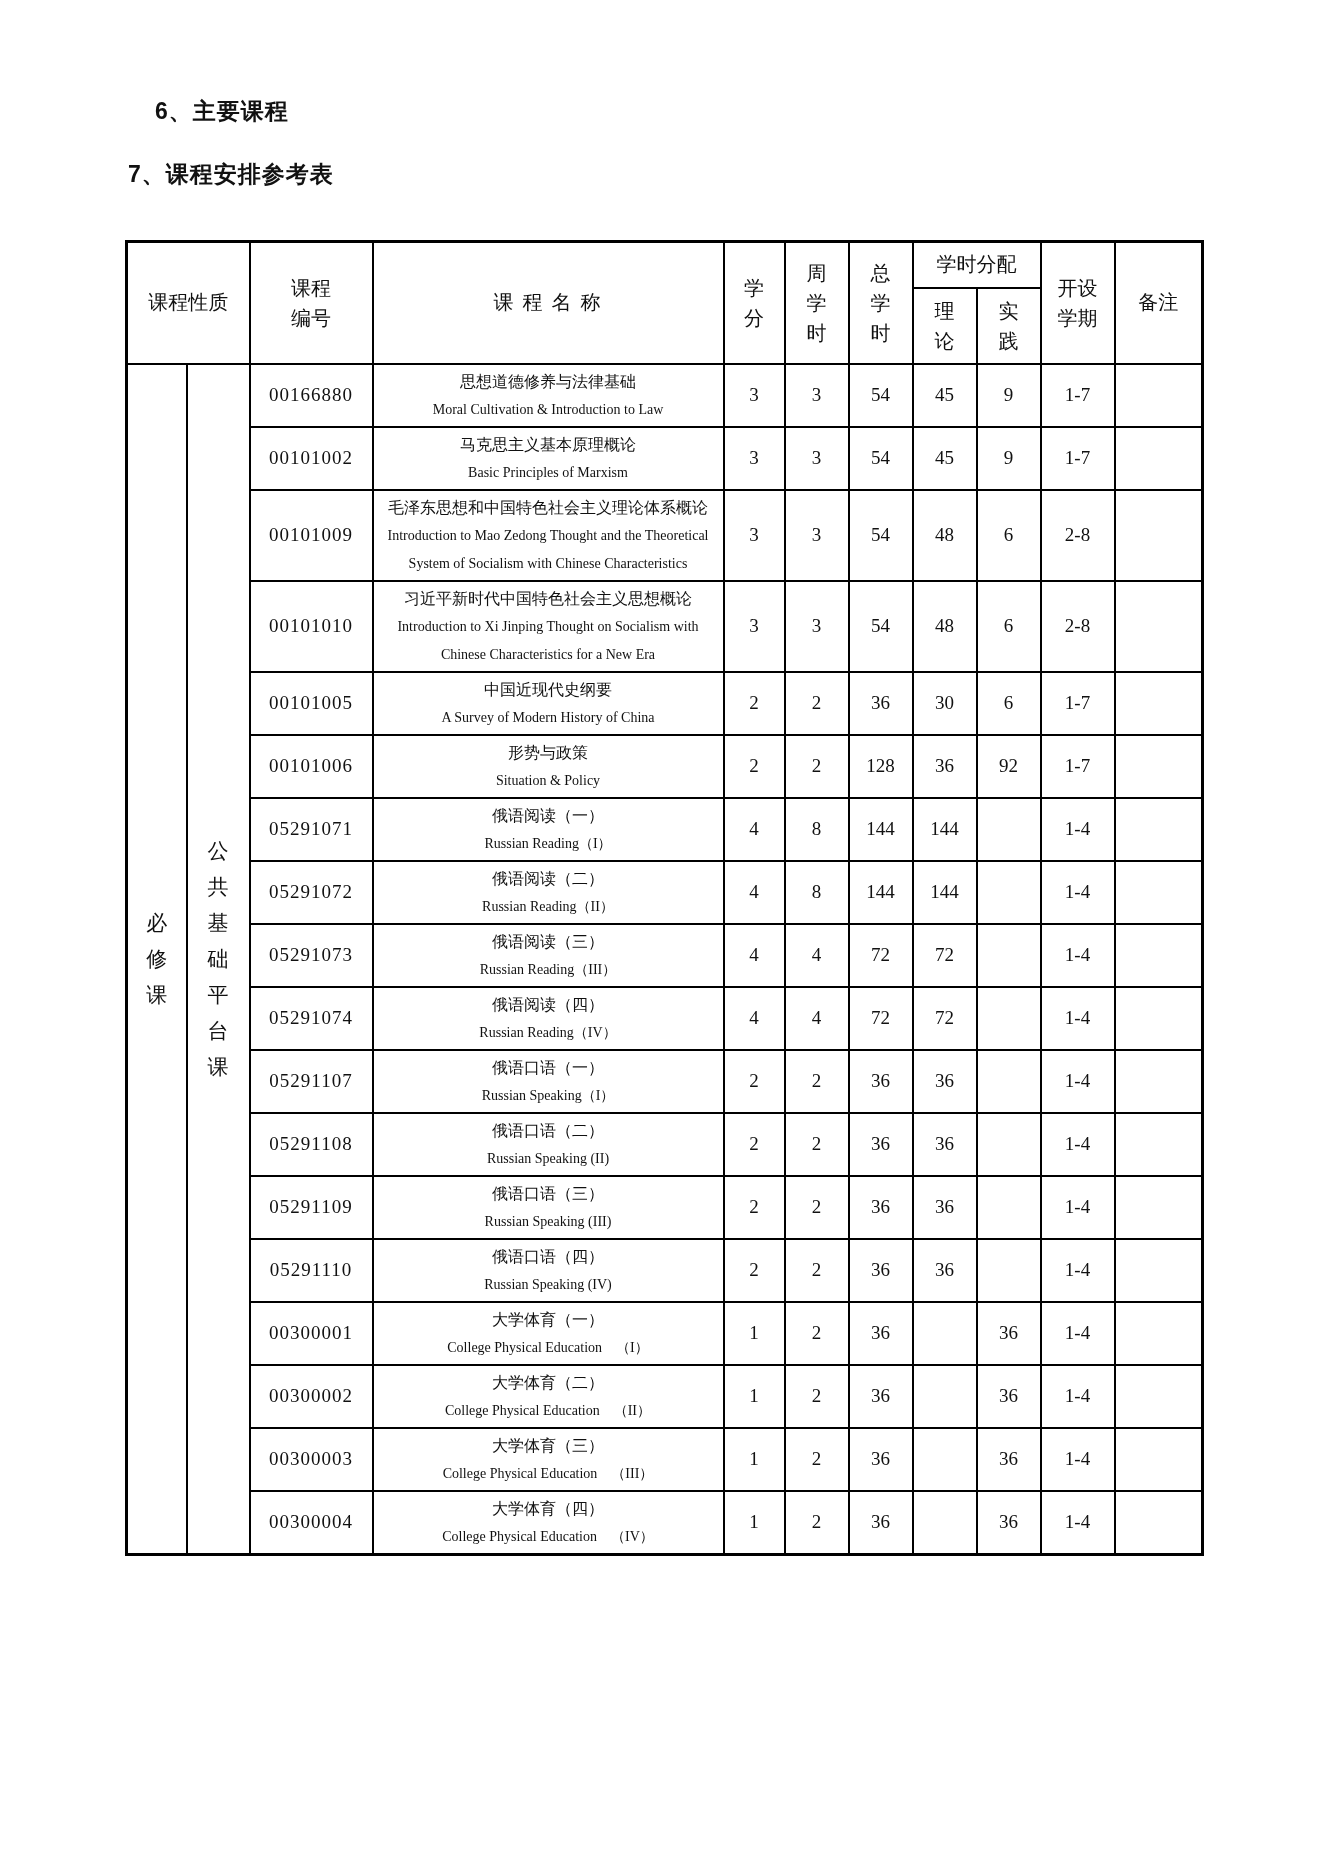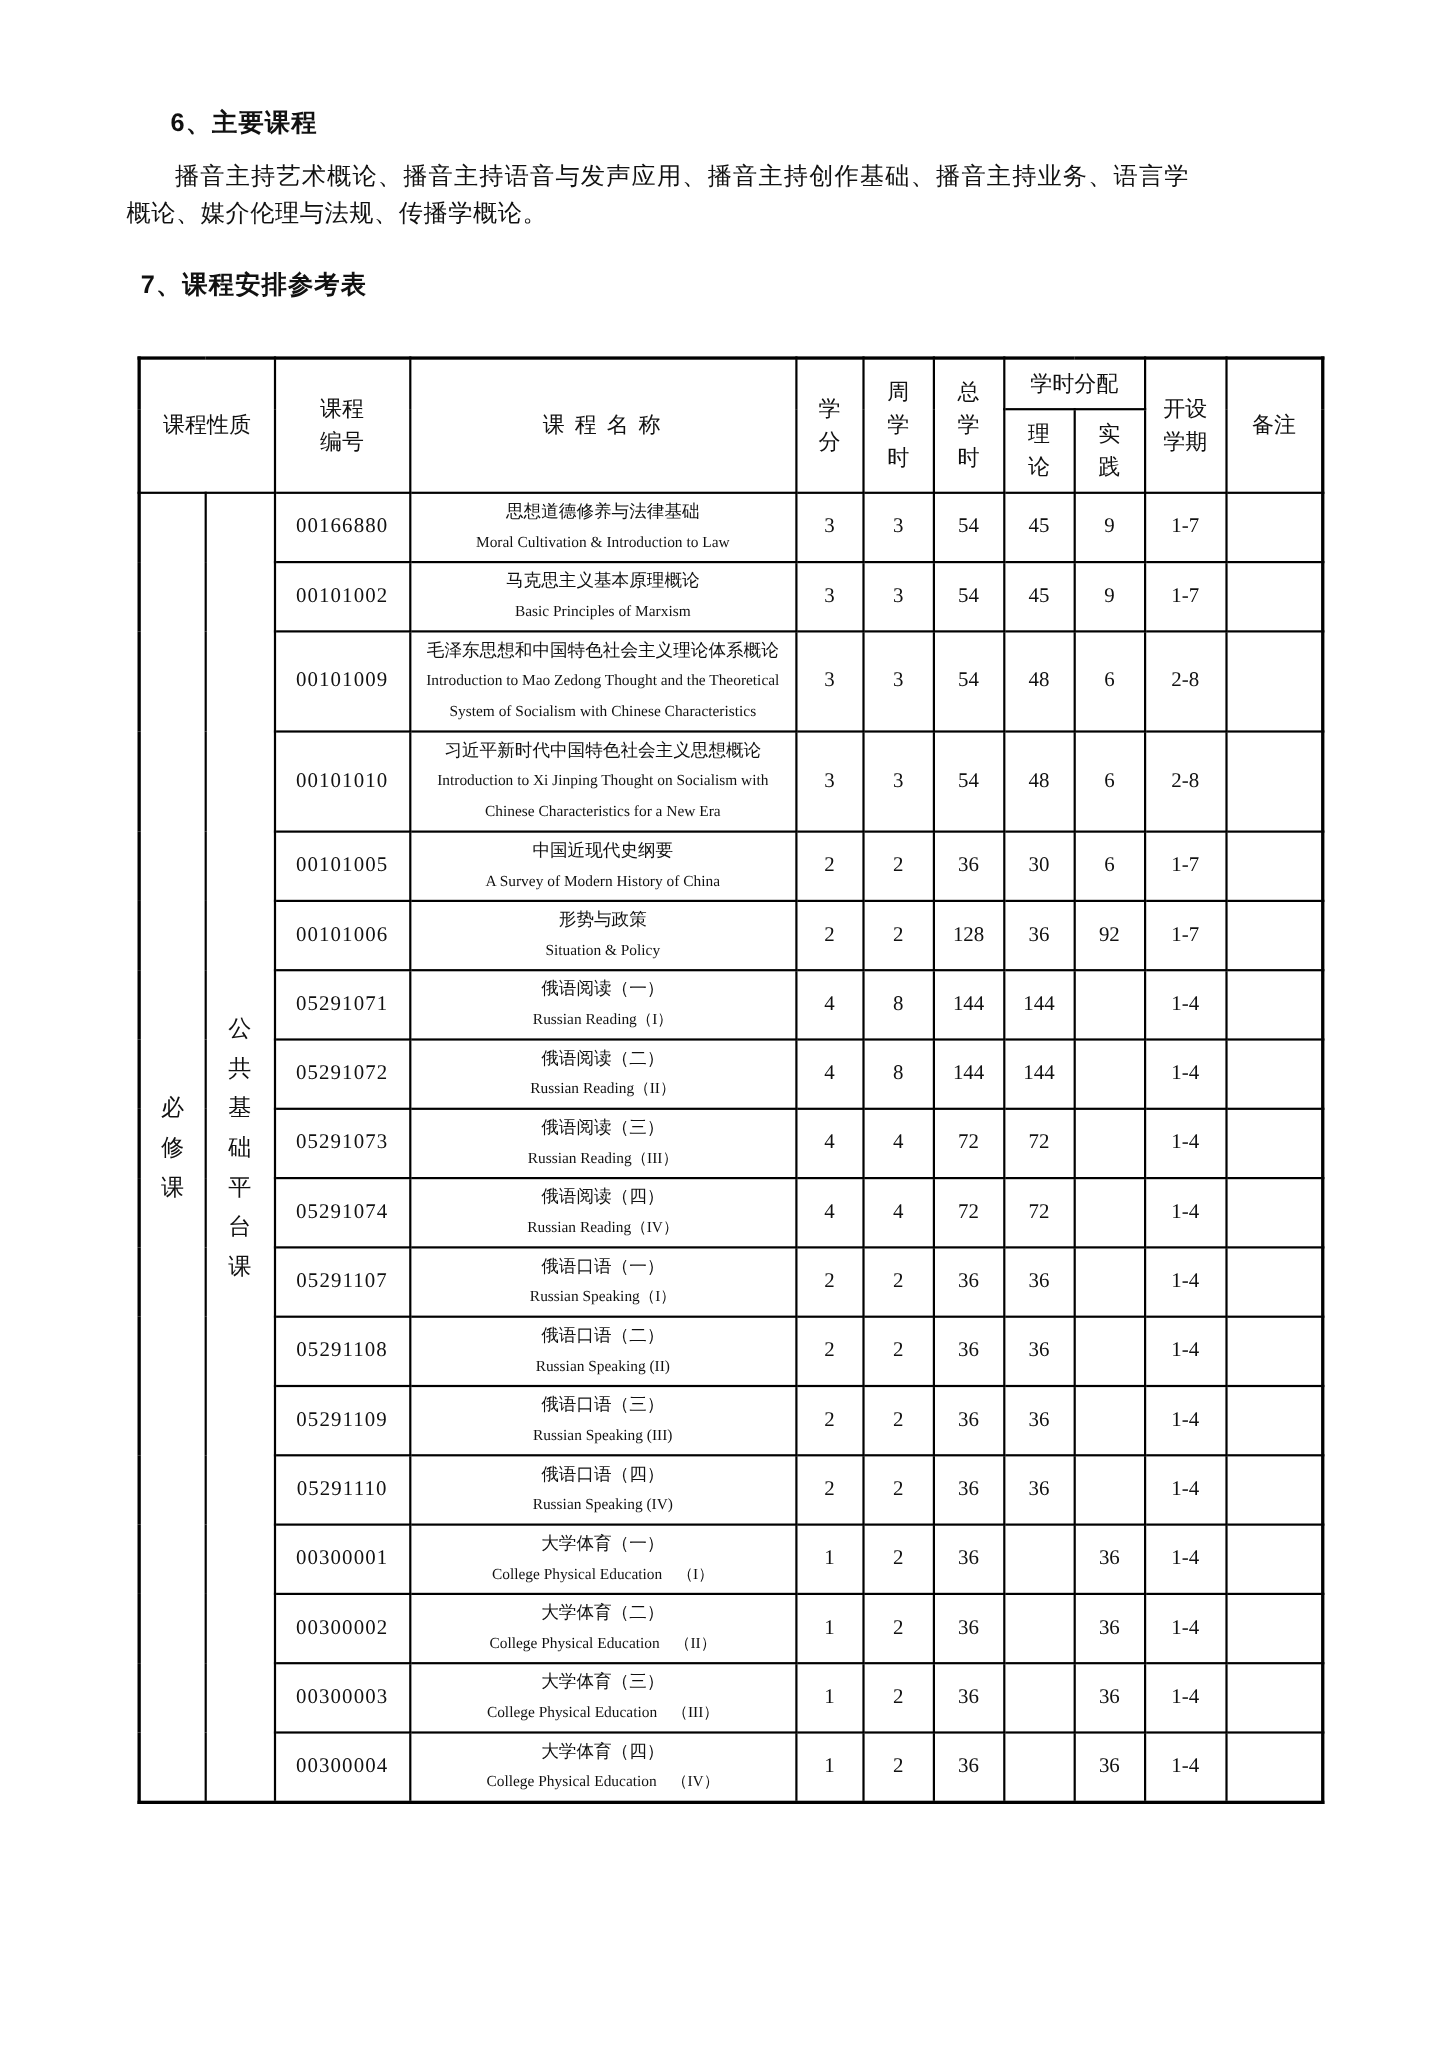--- a/index.html
+++ b/index.html
@@ -57,21 +57,20 @@
   .num{font-size:19px;}
   td.top{vertical-align:top;padding-top:1px;}
 </style>
 </head>
 <body>
 
 <div class="page">
 
   <h2 class="heading">6、主要课程</h2>
 
-  <p class="para">播音主持艺术概论、播音主持语音与发声应用、播音主持创作基础、播音主持业务、语言学概论、媒介伦理与法规、传播学概论。</p>
 
   <h2 class="heading second">7、课程安排参考表</h2>
 
   <table class="schedule">
     <colgroup>
       <col style="width:60px">
         <col style="width:63px">
         <col style="width:123px">
       <col style="width:351px">
         <col style="width:61px">

